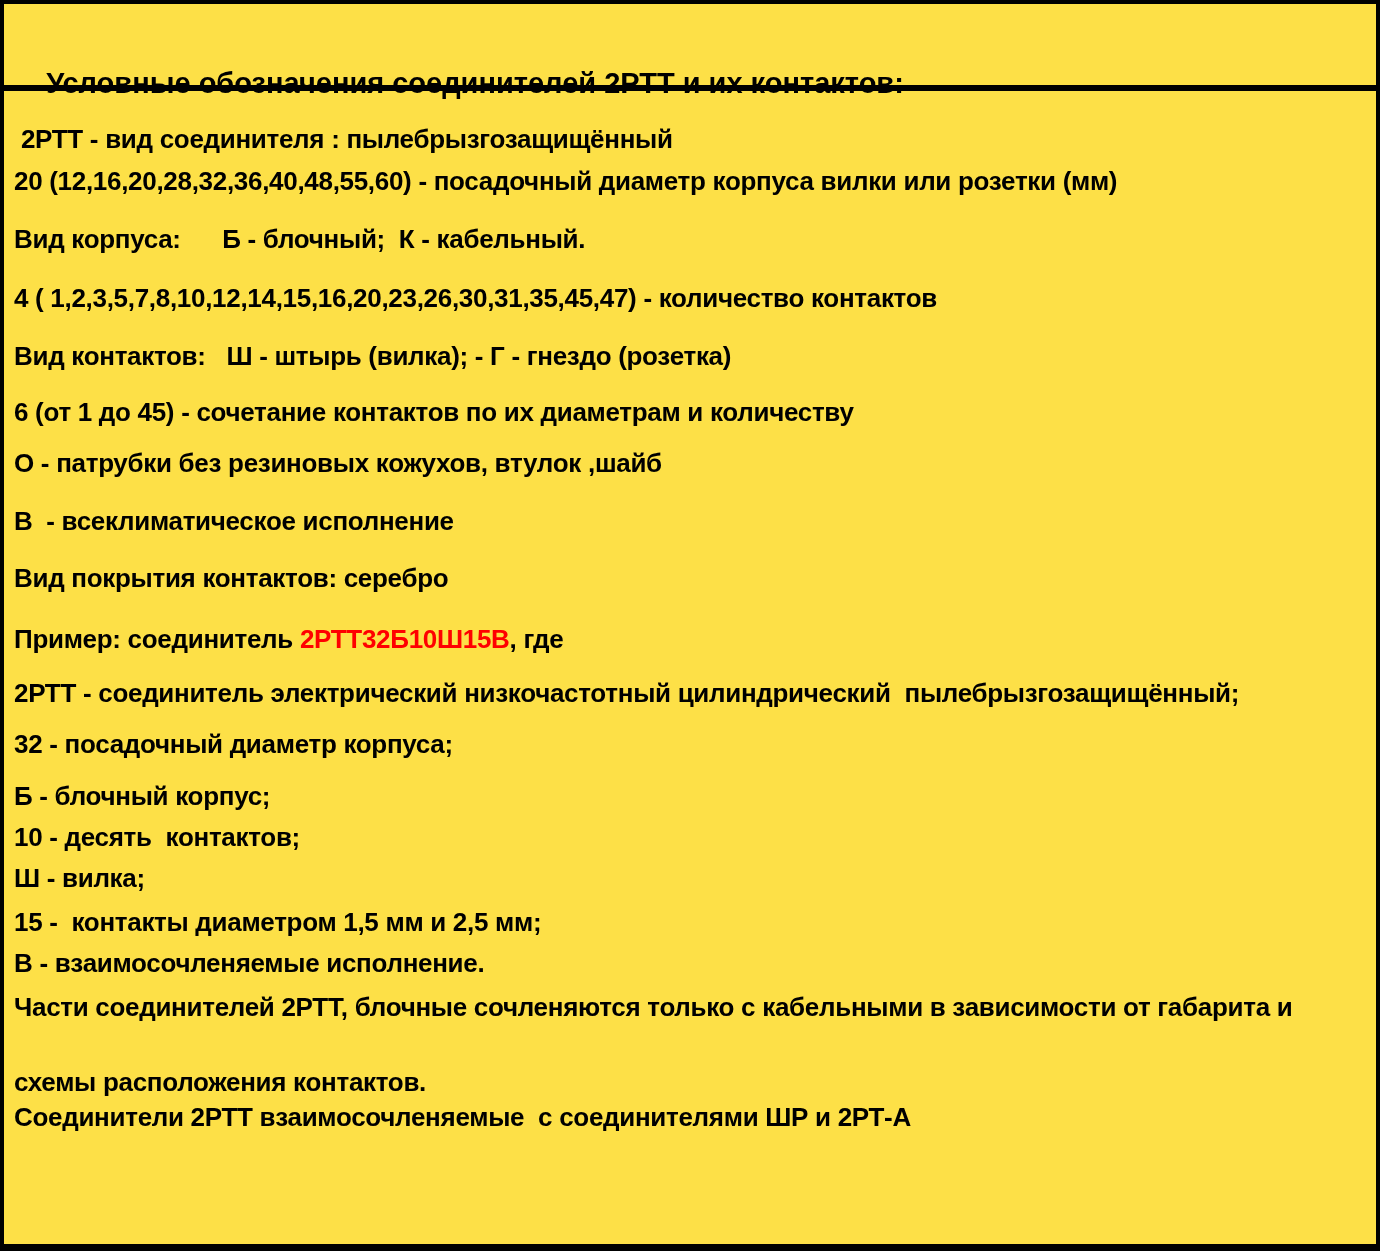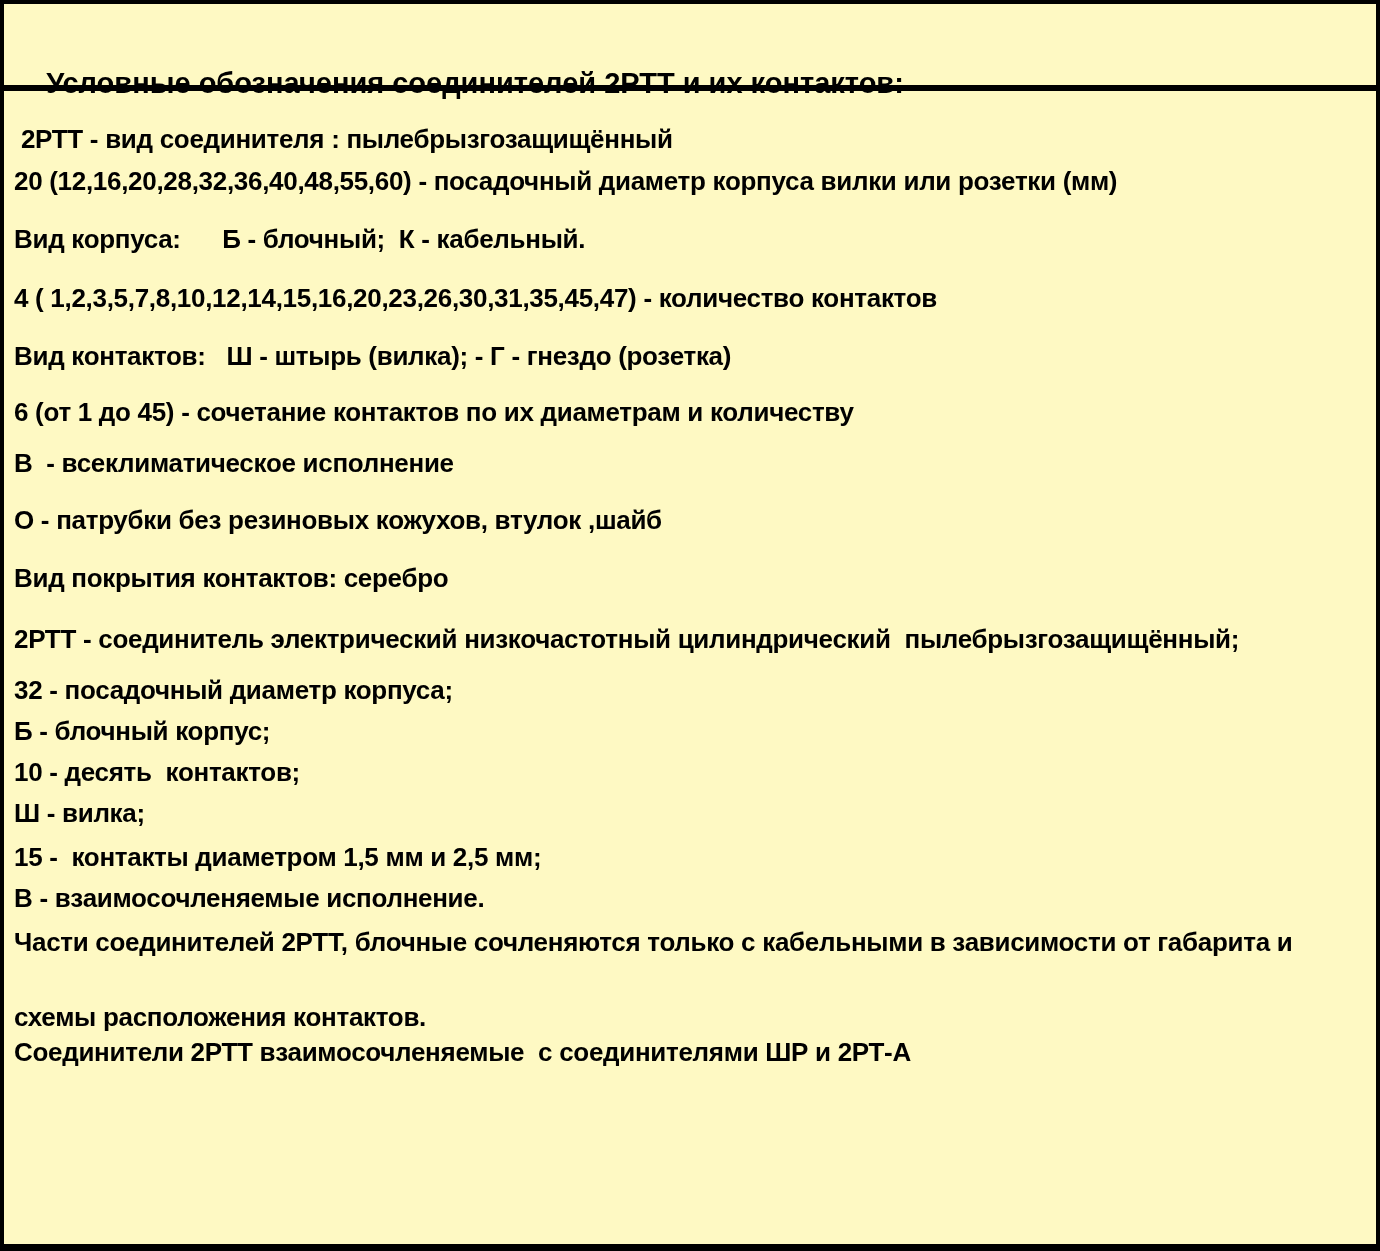--- a/index.html
+++ b/index.html
@@ -5,21 +5,21 @@
   html, body {
     margin: 0;
     padding: 0;
     background: #ffffff;
   }
   .doc {
     position: relative;
     width: 1380px;
     height: 1251px;
     box-sizing: border-box;
-    background: #fef9c3;
+    background: #fde047;
     border: 4px solid #000000;
     border-bottom-width: 7px;
     font-family: "Liberation Sans", "DejaVu Sans", sans-serif;
     font-weight: bold;
     color: #000000;
     overflow: hidden;
   }
   .header-row {
     height: 81px;
     box-sizing: border-box;
@@ -47,21 +47,21 @@
     letter-spacing: -0.3px;
   }
   .line {
     margin: 0;
     line-height: 32px;
     white-space: pre;
   }
   .red { color: #ff0000; }
   .mb3  { margin-bottom: 3px; margin-top: 43px; }
   .mb6  { margin-bottom: 6px; }
-  .mb8  { margin-bottom: 9px; }
+  .mb8  { margin-bottom: 20px; }
   .mb9  { margin-bottom: 9px; }
   .mb10 { margin-bottom: 10px; }
   .mb12 { margin-bottom: 12px; }
   .mb19 { margin-bottom: 19px; }
   .mb22 { margin-bottom: 22px; }
   .mb24 { margin-bottom: 24px; }
   .mb25 { margin-bottom: 25px; }
   .mb26 { margin-bottom: 26px; }
   .mb27 { margin-bottom: 27px; }
   .mb28 { margin-bottom: 28px; }
@@ -82,24 +82,25 @@
   <div class="divider"></div>
 
   <div class="body">
 
     <p class="line mb10"> 2РТТ - вид соединителя : пылебрызгозащищённый</p>
     <p class="line mb26">20 (12,16,20,28,32,36,40,48,55,60) - посадочный диаметр корпуса вилки или розетки (мм)</p>
     <p class="line mb27">Вид корпуса:      Б - блочный;  К - кабельный.</p>
     <p class="line mb26">4 ( 1,2,3,5,7,8,10,12,14,15,16,20,23,26,30,31,35,45,47) - количество контактов</p>
     <p class="line mb24">Вид контактов:   Ш - штырь (вилка); - Г - гнездо (розетка)</p>
     <p class="line mb19">6 (от 1 до 45) - сочетание контактов по их диаметрам и количеству</p>
+    <p class="line mb26">О - патрубки без резиновых кожухов, втулок ,шайб</p>
     <p class="line mb25">В  - всеклиматическое исполнение</p>
-    <p class="line mb26">О - патрубки без резиновых кожухов, втулок ,шайб</p>
     <p class="line mb29">Вид покрытия контактов: серебро</p>
 
+    <p class="line mb22"><span>Пример: соединитель </span><span class="red">2РТТ32Б10Ш15В</span><span>, где</span></p>
 
     <p class="line mb19">2РТТ - соединитель электрический низкочастотный цилиндрический  пылебрызгозащищённый;</p>
     <p class="line mb8">32 - посадочный диаметр корпуса;</p>
     <p class="line mb9">Б - блочный корпус;</p>
     <p class="line mb9">10 - десять  контактов;</p>
     <p class="line mb12">Ш - вилка;</p>
     <p class="line mb9">15 -  контакты диаметром 1,5 мм и 2,5 мм;</p>
     <p class="line mb12">В - взаимосочленяемые исполнение.</p>
 
     <p class="line mb6">Части соединителей 2РТТ, блочные сочленяются только с кабельными в зависимости от габарита и</p>

